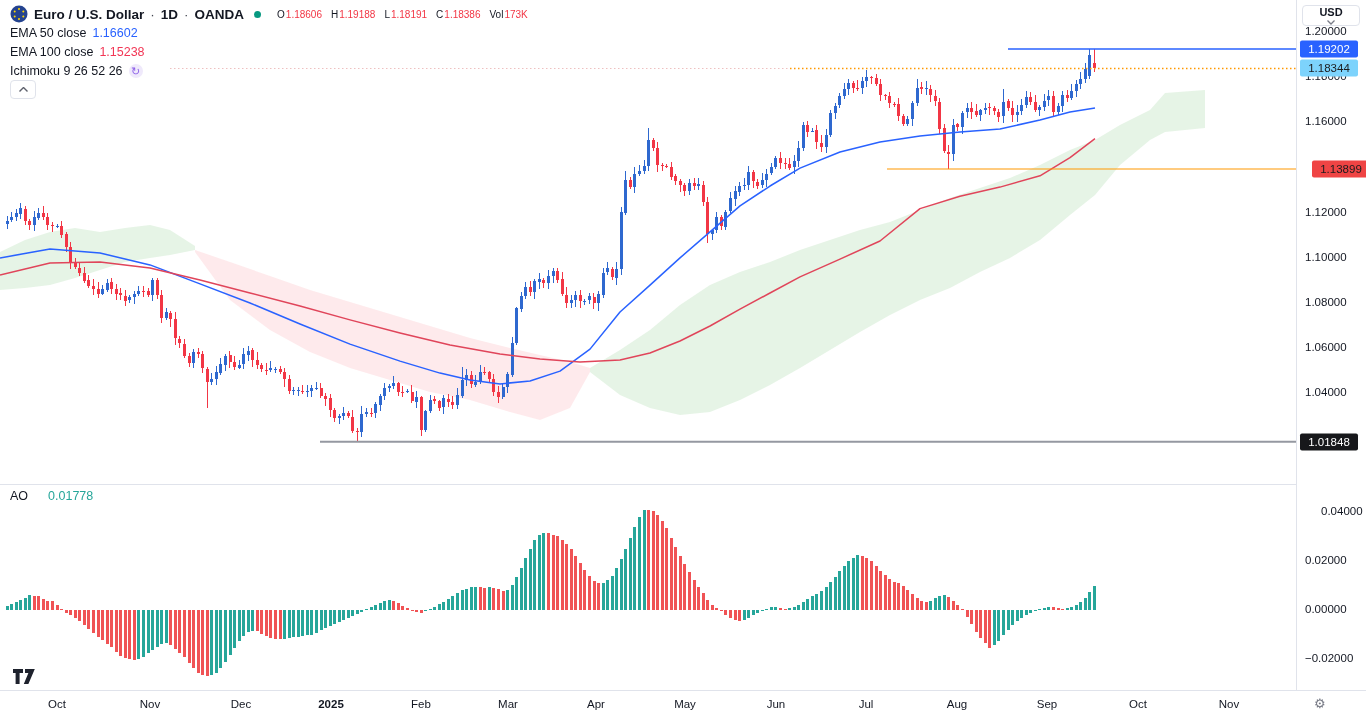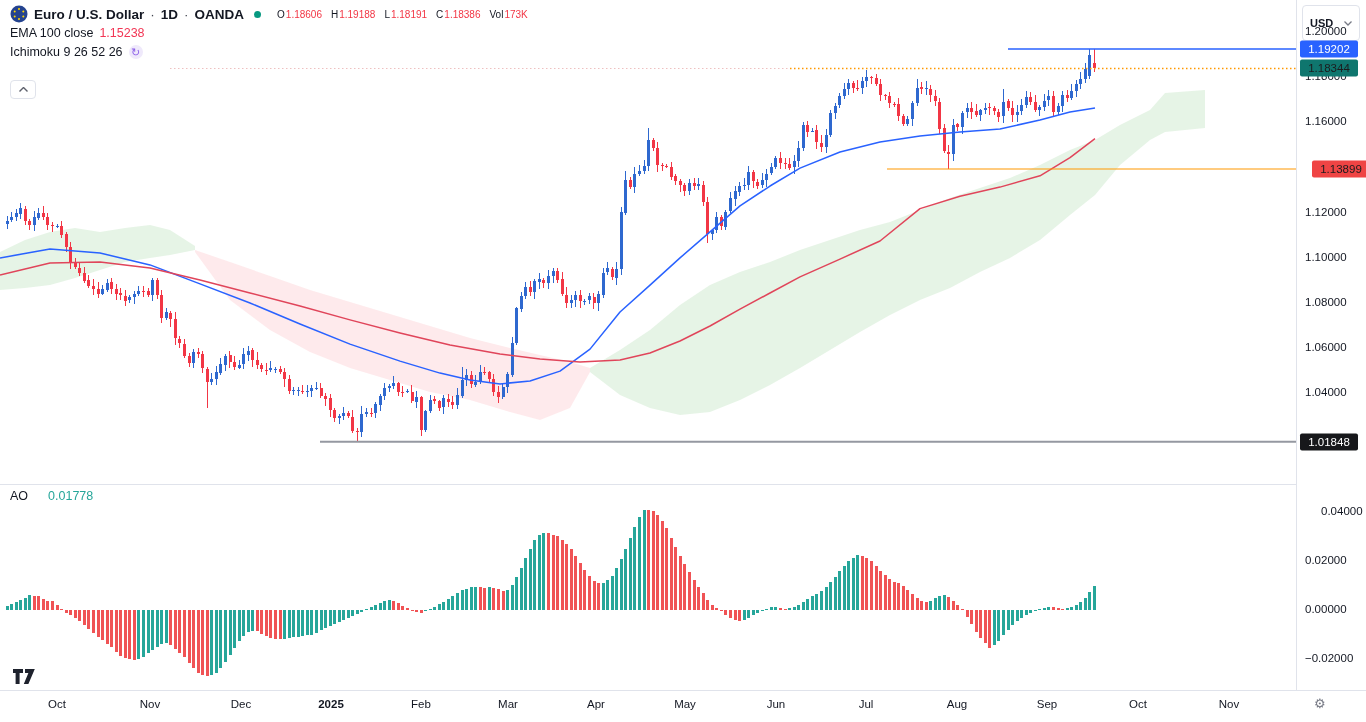--- a/index.html
+++ b/index.html
@@ -24,22 +24,22 @@
         text-align:center;font-size:11px;display:inline-block;}
   .collapse-btn{position:absolute;left:10px;top:80px;width:24px;height:17px;border:1px solid #e0e3eb;
         border-radius:4px;background:#fff;display:flex;align-items:center;justify-content:center;z-index:5;}
   .ao-legend{position:absolute;left:10px;top:489px;display:flex;gap:20px;font-size:12.5px;z-index:5;}
   
   .axis-right{position:absolute;left:1296px;top:0;width:70px;height:722px;border-left:1px solid #e0e3eb;background:#fff;z-index:4;}
   .tick{position:absolute;left:8px;transform:translateY(-50%);font-size:11.5px;color:#131722;}
   .badge{position:absolute;left:3px;width:58px;text-align:center;font-size:11.5px;height:17px;
          line-height:17px;border-radius:2px;transform:translateY(-50%);}
   .usd-box{position:absolute;left:5px;top:5px;width:58px;height:21px;border:1px solid #e0e3eb;border-radius:4px;
-         display:flex;align-items:center;justify-content:space-between;padding:17px 7px;box-sizing:border-box;
-         font-size:11px;font-weight:700;background:#fff;}
+         display:flex;align-items:center;justify-content:space-between;padding:0 7px;box-sizing:border-box;
+         font-size:11px;font-weight:700;background:#fff;flex-direction:column;}
   
   .time-axis{position:absolute;left:0;top:690px;width:1366px;height:32px;border-top:1px solid #e0e3eb;background:#fff;z-index:4;}
   .month{position:absolute;top:7px;transform:translateX(-50%);font-size:11.5px;color:#131722;}
   .month.bold{font-weight:700;}
   .gear{position:absolute;left:1314px;top:5px;color:#787b86;font-size:13px;}
   .tv-logo{position:absolute;left:12px;top:666px;z-index:5;}
 </style>
 </head>
 <body>
 
@@ -814,20 +814,24 @@
       <span class="status-dot"></span>
       <span class="ohlc">
         <span><span class="k">O</span><span class="red-v">1.18606</span></span>
         <span><span class="k">H</span><span class="red-v">1.19188</span></span>
         <span><span class="k">L</span><span class="red-v">1.18191</span></span>
         <span><span class="k">C</span><span class="red-v">1.18386</span></span>
         <span><span class="k">Vol</span><span class="red-v">173K</span></span>
       </span>
     </div>
     <div class="lrow">
+      <span class="ind-label">EMA 50 close</span>
+      <span class="blue-v">1.16602</span>
+    </div>
+    <div class="lrow">
       <span class="ind-label">EMA 100 close</span>
       <span class="pink-v">1.15238</span>
     </div>
     <div class="lrow">
       <span class="ind-label">Ichimoku 9 26 52 26</span>
       <span class="spin">↻</span>
     </div>
   </div>
 
   <div class="collapse-btn">
@@ -854,21 +858,21 @@
       <div class="tick" style="top: 212px;">1.12000</div>
       <div class="tick" style="top: 257px;">1.10000</div>
       <div class="tick" style="top: 302px;">1.08000</div>
       <div class="tick" style="top: 347px;">1.06000</div>
       <div class="tick" style="top: 392px;">1.04000</div>
       <div class="tick" style="top: 511px; padding-left: 16px;">0.04000</div>
       <div class="tick" style="top: 560px;">0.02000</div>
       <div class="tick" style="top: 609px;">0.00000</div>
       <div class="tick" style="top: 658px;">−0.02000</div>
       <div class="badge" style="top: 49.0547px; background: rgb(41, 98, 255); color: rgb(255, 255, 255);">1.19202</div>
-      <div class="badge" style="top: 68.467px; background: #0f766e; color: rgb(28, 28, 30);">1.18344</div>
+      <div class="badge" style="top: 68.467px; background: #7dd3fc; color: rgb(28, 28, 30);">1.18344</div>
       <div class="badge" style="top: 169.035px; background: #ef4444; color: rgb(28, 28, 30); margin-left: 12px;">1.13899</div>
       <div class="badge" style="top: 441.689px; background: rgb(23, 24, 27); color: rgb(255, 255, 255);">1.01848</div>
     </div>
 
   <div class="time-axis" id="timeAxis">
     <span class="gear">⚙</span>
   <div class="month" style="left: 57px;">Oct</div>
       <div class="month" style="left: 150px;">Nov</div>
       <div class="month" style="left: 241px;">Dec</div>
       <div class="month bold" style="left: 331px;">2025</div>

